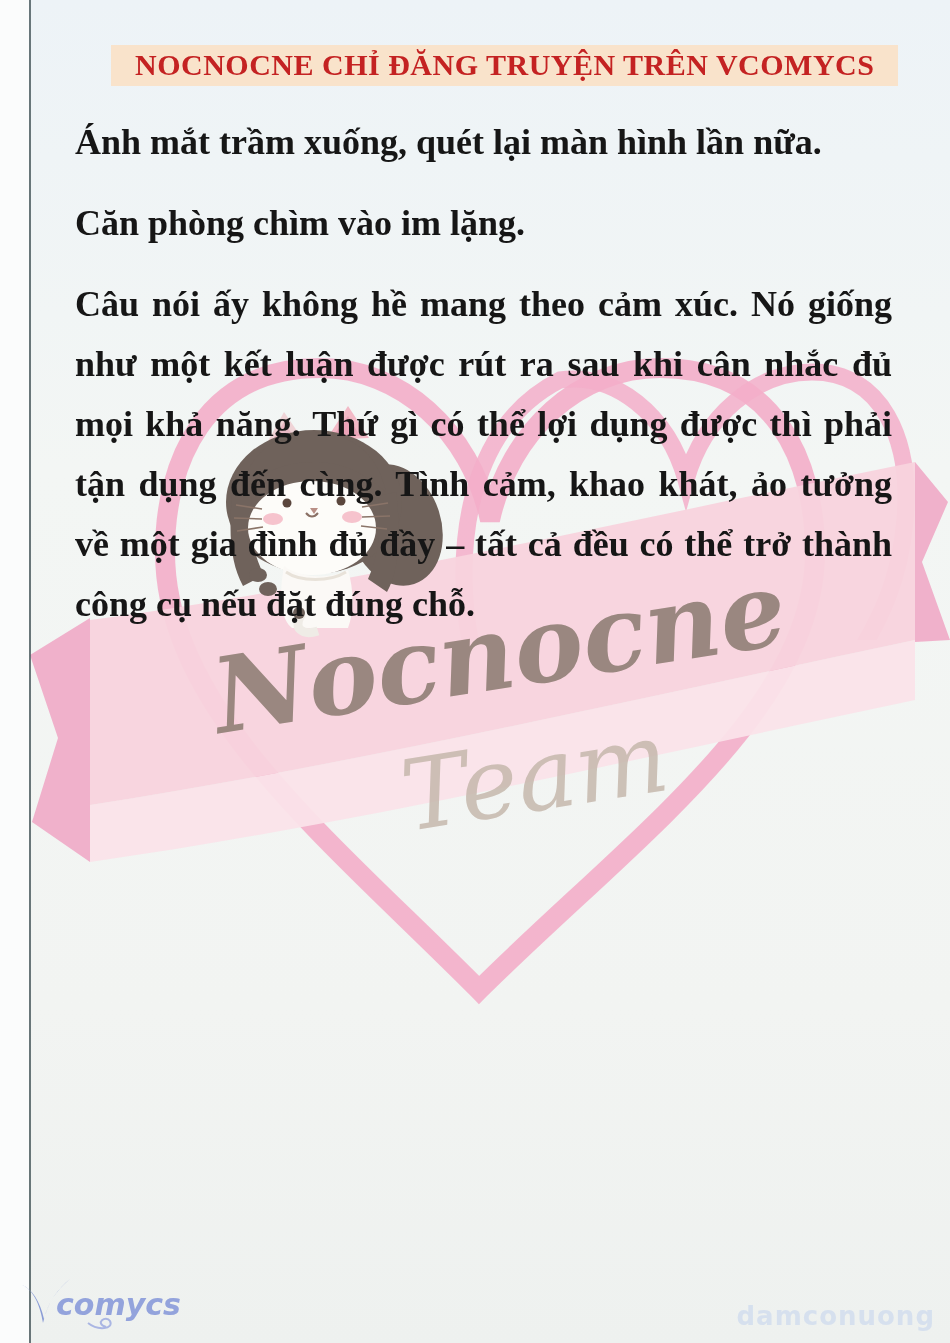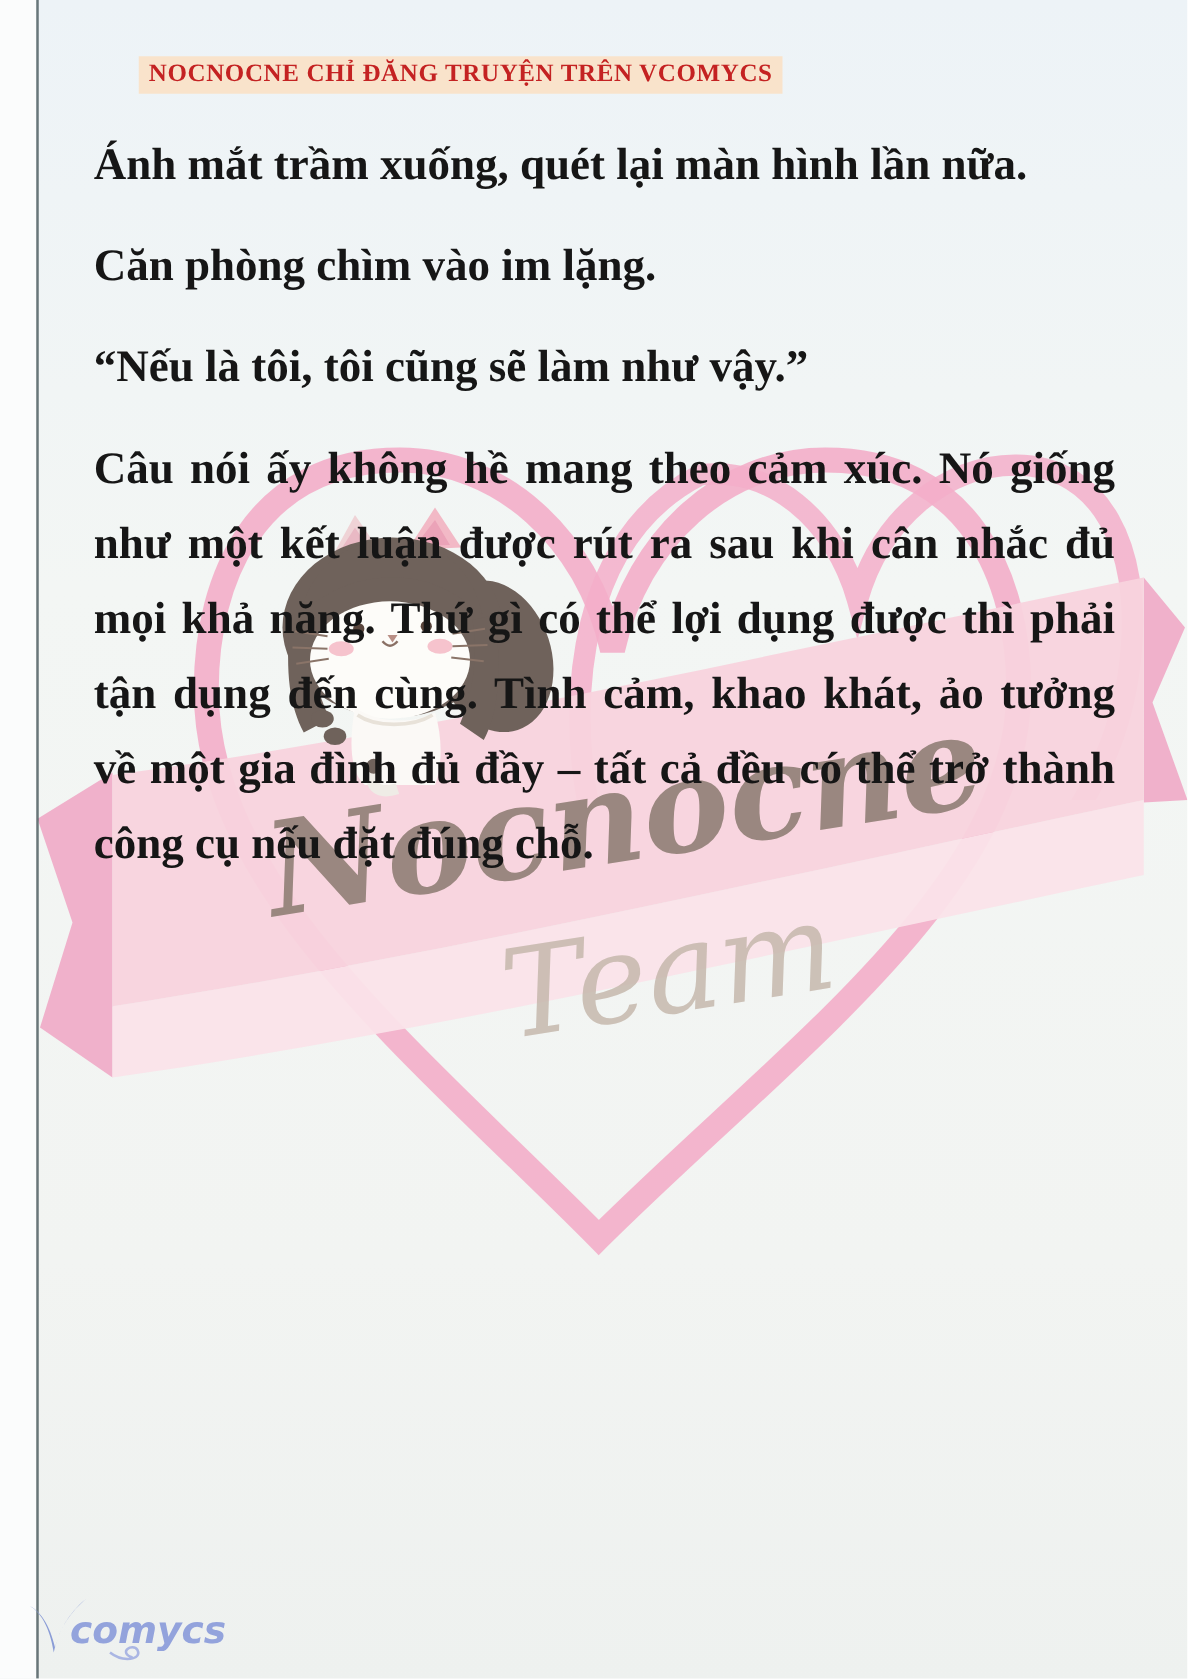--- a/index.html
+++ b/index.html
@@ -20,25 +20,25 @@
   }
   .watermark{
     position:absolute;inset:0;z-index:1;
   }
   .content{
     position:absolute;left:75px;right:58px;top:45px;z-index:4;
   }
   .header-notice{
     display:inline-block;
     margin:0 0 26px 36px;
-    padding:3px 8px 4px;
+    padding:3px 24px 4px;
     background:#f9e3cb;
     color:#c42222;
     font-weight:bold;
-    font-size:20px;
+    font-size:30px;
     letter-spacing:.5px;
     white-space:nowrap;
   }
   .body-text p{
     margin:0 0 21px 0;
     font-size:36px;
     line-height:60px;
     font-weight:bold;
     color:#161616;
     text-align:justify;
@@ -131,26 +131,26 @@
   </svg>
 
   <div class="left-strip"></div>
   <div class="left-line"></div>
 
   <div class="content">
     <div class="header-notice">NOCNOCNE CHỈ ĐĂNG TRUYỆN TRÊN VCOMYCS</div>
     <div class="body-text">
       <p>Ánh mắt trầm xuống, quét lại màn hình lần nữa.</p>
       <p>Căn phòng chìm vào im lặng.</p>
-      <p>“Nếu là tôi, tôi cũng sẽ làm như vậy.”</p>
       <p>Câu nói ấy không hề mang theo cảm xúc. Nó giống như một kết luận được rút ra sau khi cân nhắc đủ mọi khả năng. Thứ gì có thể lợi dụng được thì phải tận dụng đến cùng. Tình cảm, khao khát, ảo tưởng về một gia đình đủ đầy – tất cả đều có thể trở thành công cụ nếu đặt đúng chỗ.</p>
     </div>
   </div>
 
   <div class="footer-logo">
     <svg width="170" height="58" viewBox="0 0 170 58">
       <path d="M4 10 C14 14 22 28 25 48 C30 26 40 14 52 4 C38 16 30 28 26 44 C22 26 14 14 4 10 Z" fill="#8a9cd6"></path>
       <text class="logo-text" x="38" y="40" font-size="30">comycs</text>
       <path d="M70 48 C80 56 96 54 92 46 C88 40 76 48 88 52" stroke="#aab6e3" stroke-width="2" fill="none"></path>
     </svg>
   </div>
+  <div class="credit">damconuong</div>
 
 </div>
 
 </body></html>

